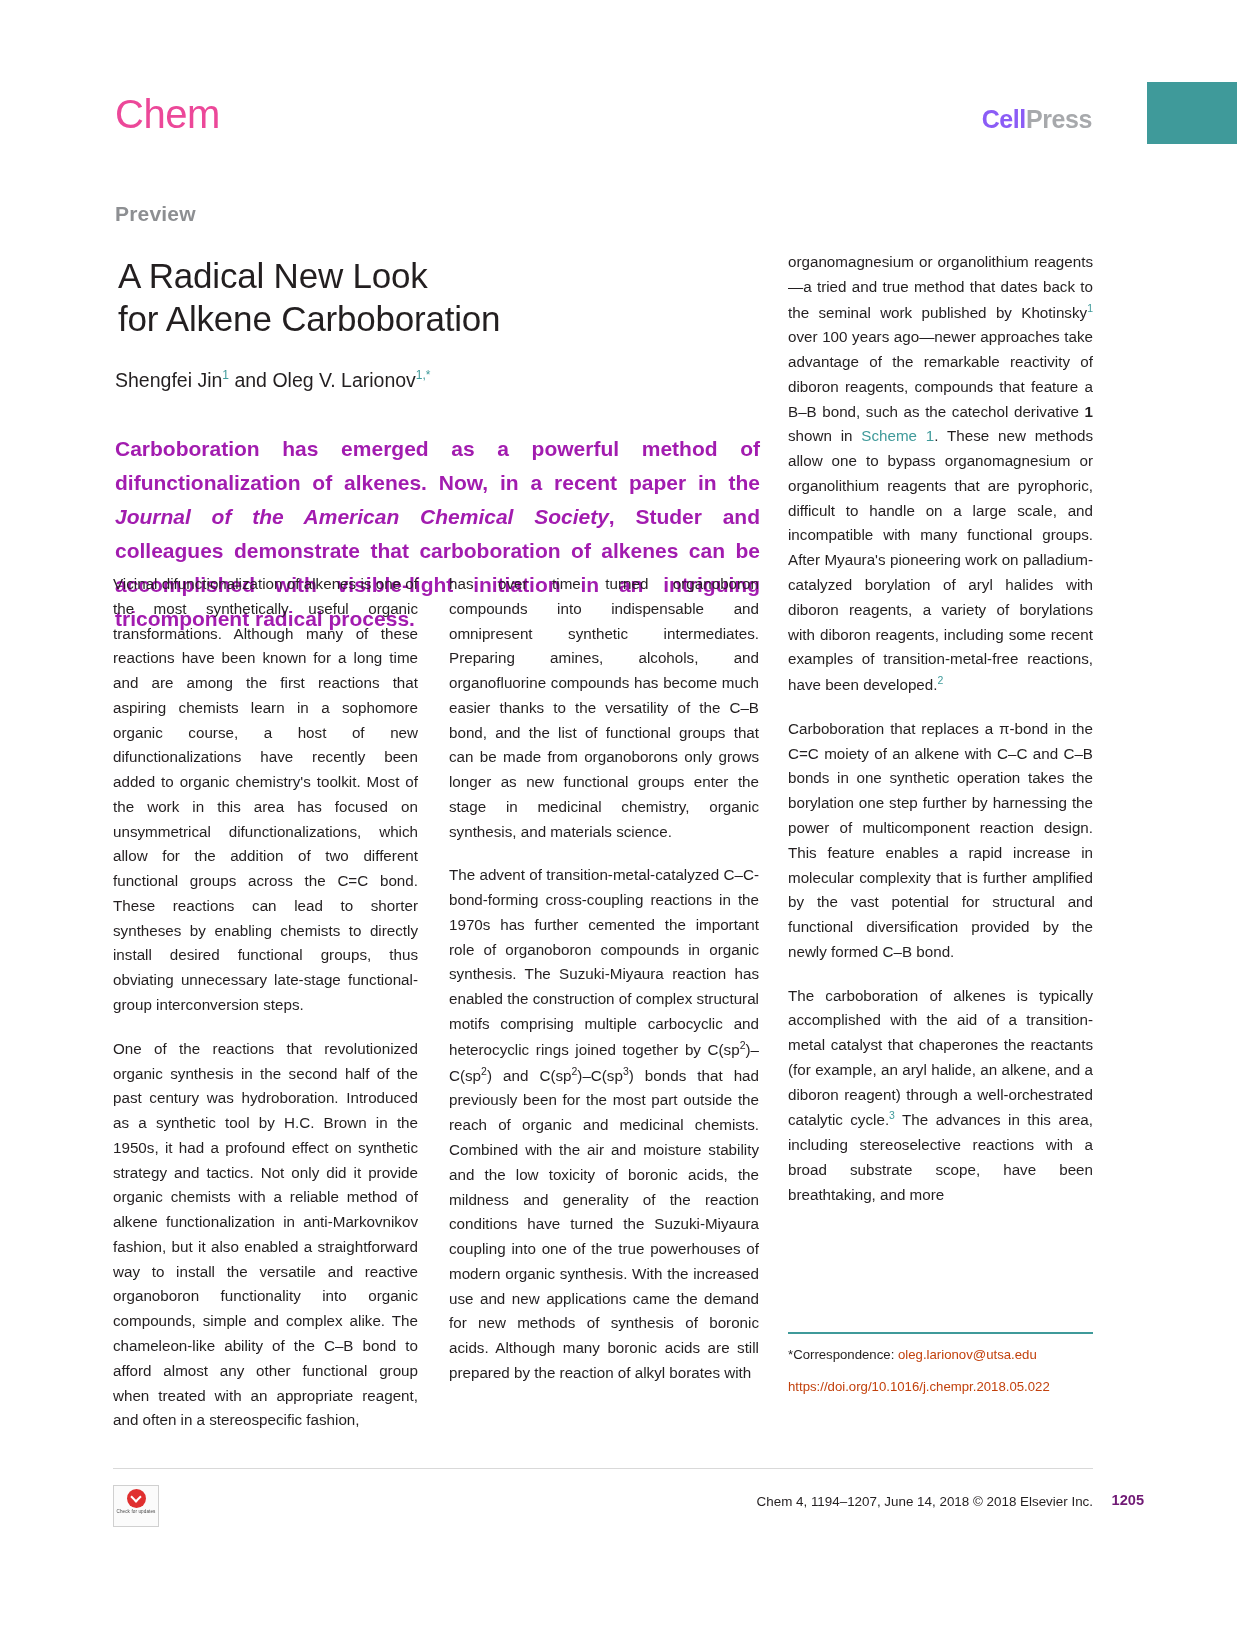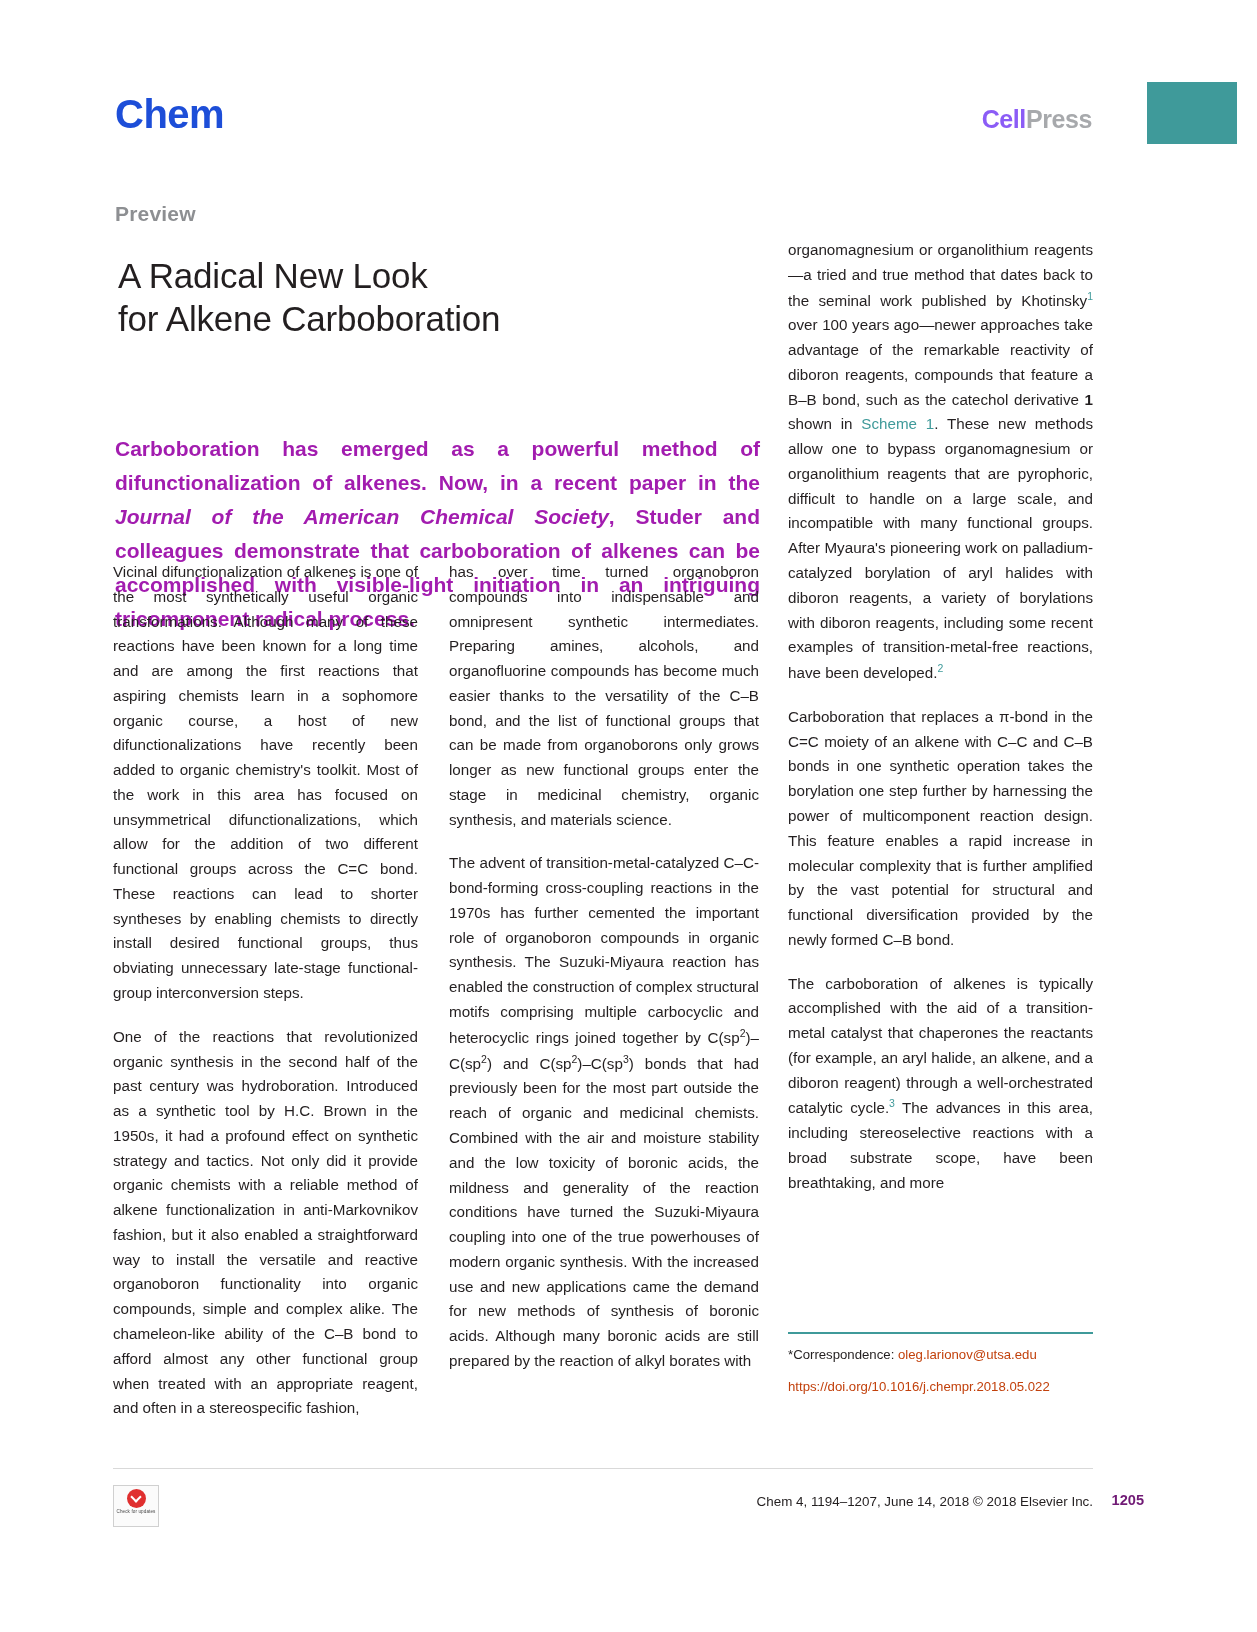--- a/index.html
+++ b/index.html
@@ -24,22 +24,22 @@
     position: absolute;
     left: 0; top: 0;
     width: 1257px;
     height: 160px;
   }
   .journal-logo {
     position: absolute;
     left: 115px;
     top: 92px;
     font-size: 40px;
-    font-weight: bold;
-    color: #1d4ed8;
+    font-weight: normal;
+    color: #ec4899;
     letter-spacing: -0.5px;
   }
   .cellpress {
     position: absolute;
     right: 165px;
     top: 105px;
     font-size: 25px;
     font-weight: bold;
     letter-spacing: -0.4px;
   }
@@ -101,21 +101,21 @@
 
   
   .col {
     position: absolute;
     font-size: 15.2px;
     line-height: 1.63;
     text-align: justify;
     color: #231f20;
     hyphens: auto;
   }
-  .col p { margin: 0 0 19px 0; }
+  .col p { margin: 12px 0 19px 0; }
   .col-1 { left: 113px;  top: 560px; width: 305px; }
   .col-2 { left: 449px;  top: 560px; width: 310px; }
   .col-3 { left: 788px;  top: 238px; width: 305px; }
   .col sup { font-size: 10.5px; }
   .ref-link { color: #3f9a9a; text-decoration: none; }
   .bold-num { font-weight: bold; }
 
   
   .footnote-rule {
     position: absolute;
@@ -214,20 +214,23 @@
     <div class="teal-block"></div>
   </div>
 
   <div class="preview-kicker">Preview</div>
 
   <h1 class="article-title">
     <span>A Radical New Look</span><br>
     <span>for Alkene Carboboration</span>
   </h1>
 
+  <div class="authors">
+    <span>Shengfei Jin</span><sup class="sup-link">1</sup><span> and Oleg V. Larionov</span><sup class="sup-link">1,*</sup>
+  </div>
 
   <div class="abstract">
     <span>Carboboration has emerged as a powerful method of difunctionalization of alkenes. Now, in a recent paper in the </span><em>Journal of the American Chemical Society</em><span>, Studer and colleagues demonstrate that carboboration of alkenes can be accomplished with visible-light initiation in an intriguing tricomponent radical process.</span>
   </div>
 
   <div class="col col-1">
     <p>Vicinal difunctionalization of alkenes is one of the most synthetically useful organic transformations. Although many of these reactions have been known for a long time and are among the first reactions that aspiring chemists learn in a sophomore organic course, a host of new difunctionalizations have recently been added to organic chemistry's toolkit. Most of the work in this area has focused on unsymmetrical difunctionalizations, which allow for the addition of two different functional groups across the C=C bond. These reactions can lead to shorter syntheses by enabling chemists to directly install desired functional groups, thus obviating unnecessary late-stage functional-group interconversion steps.</p>
     <p>One of the reactions that revolutionized organic synthesis in the second half of the past century was hydroboration. Introduced as a synthetic tool by H.C. Brown in the 1950s, it had a profound effect on synthetic strategy and tactics. Not only did it provide organic chemists with a reliable method of alkene functionalization in anti-Markovnikov fashion, but it also enabled a straightforward way to install the versatile and reactive organoboron functionality into organic compounds, simple and complex alike. The chameleon-like ability of the C–B bond to afford almost any other functional group when treated with an appropriate reagent, and often in a stereospecific fashion,</p>
   </div>
 

